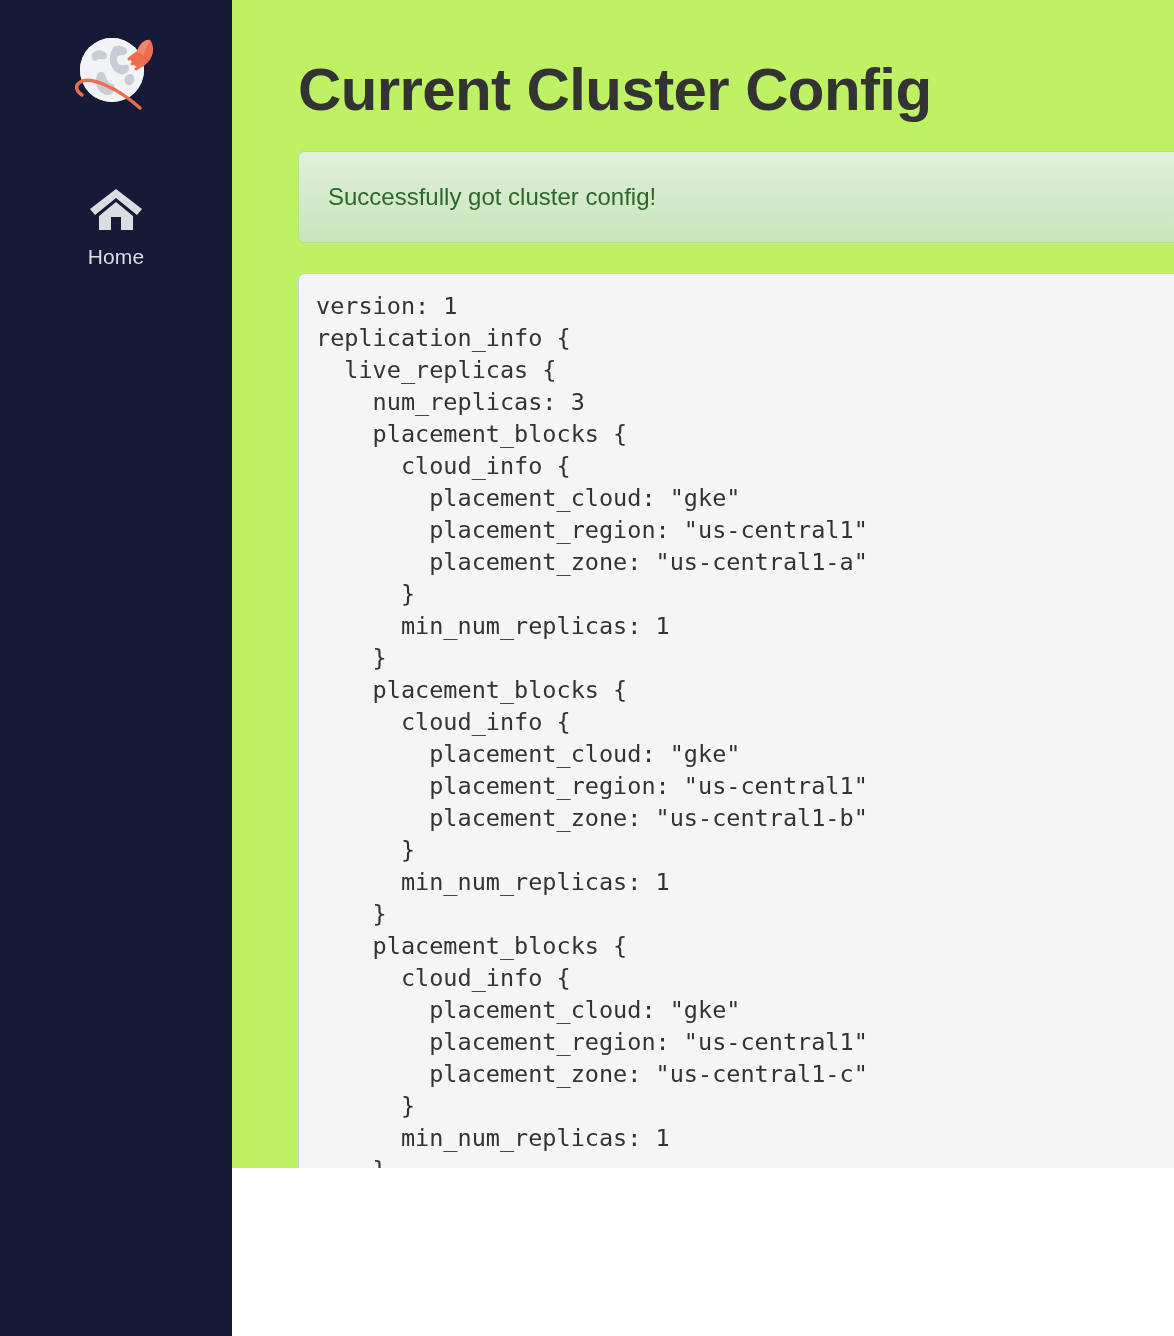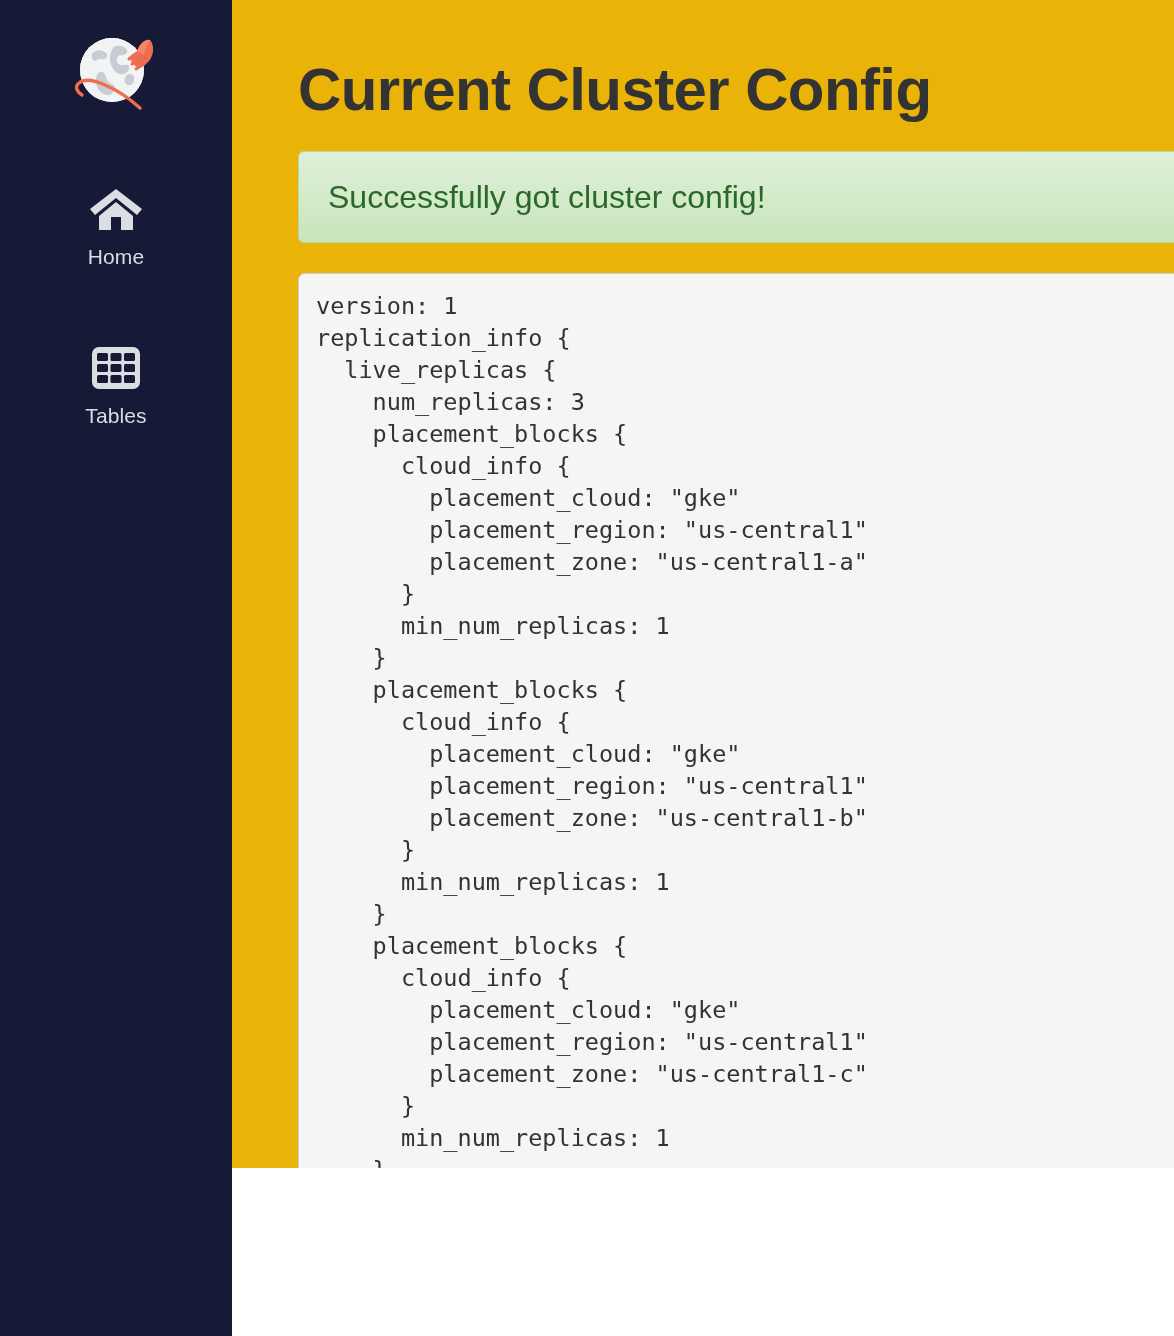--- a/index.html
+++ b/index.html
@@ -62,21 +62,21 @@
     line-height: 25px;
     letter-spacing: .1px;
     text-align: center;
     white-space: nowrap;
   }
 
   
   .content {
     flex: 1;
     height: 1168px;
-    background: #eab308;
+    background: #bef264;
     box-sizing: border-box;
     padding: 0 0 7px 66px;
     position: relative;
     overflow: hidden;
   }
   .page-title {
     font-size: 60px;
     line-height: 70px;
     font-weight: bold;
     color: #333333;
@@ -91,21 +91,21 @@
     box-sizing: border-box;
     border: 1px solid #b2dba1;
     border-radius: 6px;
     background: linear-gradient(to bottom, #dff0d8 0%, #c8e5bc 100%);
     display: flex;
     align-items: center;
     padding-left: 29px;
   }
   .alert-text {
     color: #2b672b;
-    font-size: 32px;
+    font-size: 24px;
     line-height: 30px;
   }
   .codeblock {
     margin-top: 30px;
     margin-right: -40px;
     height: 1035px;
     box-sizing: border-box;
     background: #f5f5f5;
     border: 1px solid #cccccc;
     border-radius: 7px;
@@ -159,39 +159,20 @@
     <a class="nav-item" href="#">
       <span class="nav-icon">
         <svg viewBox="0 0 56 48" width="56" height="48" aria-hidden="true">
           <path d="M28 4 L54 24 L49 30 L28 13 L7 30 L2 24 Z" fill="#dadde2"></path>
           <path d="M28 17 L45 31 L45 45 L33 45 L33 32 L23 32 L23 45 L11 45 L11 31 Z" fill="#dadde2"></path>
         </svg>
       </span>
       <span class="nav-label">Home</span>
     </a>
 
-    <a class="nav-item" href="#">
-      <span class="nav-icon">
-        <svg viewBox="0 0 52 48" width="52" height="48" aria-hidden="true">
-          <rect x="2" y="3" width="48" height="42" rx="7" fill="#dadde2"></rect>
-          <g fill="#171a37">
-            <rect x="7" y="9" width="11" height="8" rx="1.5"></rect>
-            <rect x="20.5" y="9" width="11" height="8" rx="1.5"></rect>
-            <rect x="34" y="9" width="11" height="8" rx="1.5"></rect>
-            <rect x="7" y="20" width="11" height="8" rx="1.5"></rect>
-            <rect x="20.5" y="20" width="11" height="8" rx="1.5"></rect>
-            <rect x="34" y="20" width="11" height="8" rx="1.5"></rect>
-            <rect x="7" y="31" width="11" height="8" rx="1.5"></rect>
-            <rect x="20.5" y="31" width="11" height="8" rx="1.5"></rect>
-            <rect x="34" y="31" width="11" height="8" rx="1.5"></rect>
-          </g>
-        </svg>
-      </span>
-      <span class="nav-label">Tables</span>
-    </a>
 
 
 
   </nav>
 
   <main class="content">
 
     <h1 class="page-title">Current Cluster Config</h1>
 
     <div class="alert-success">

